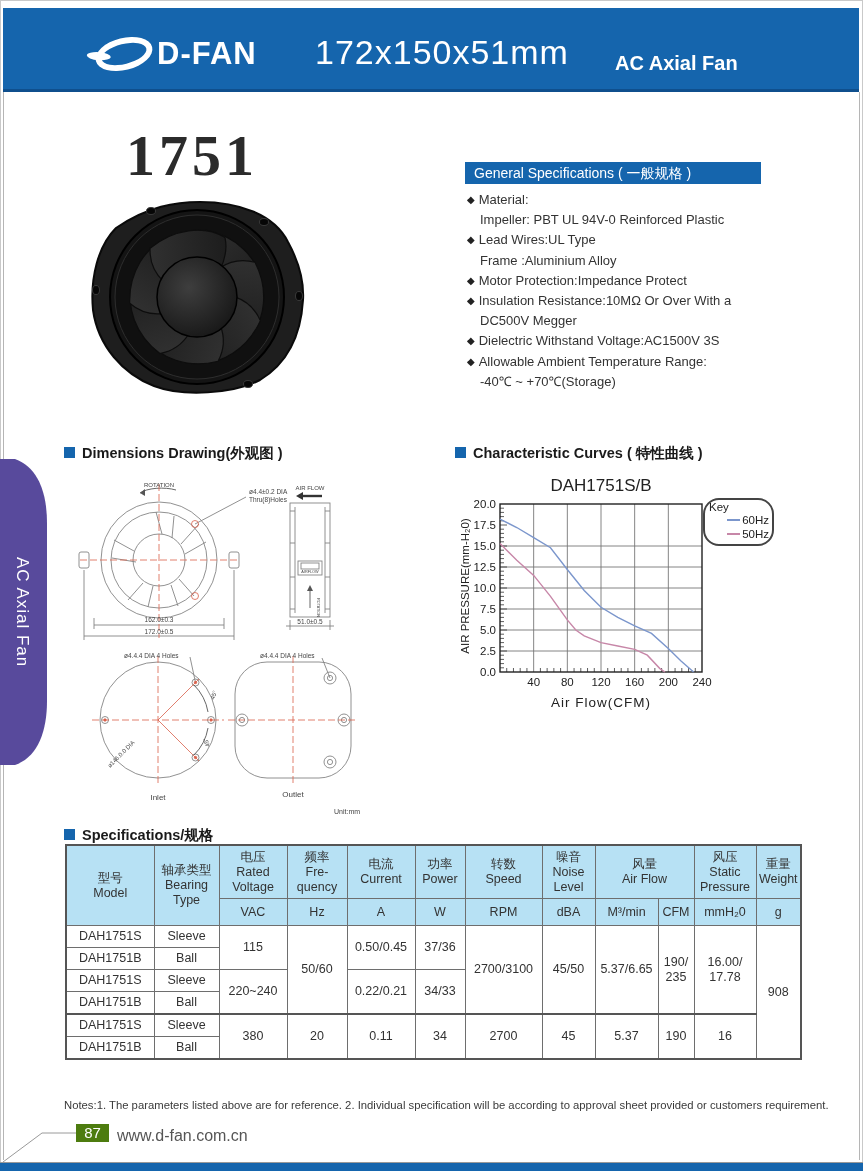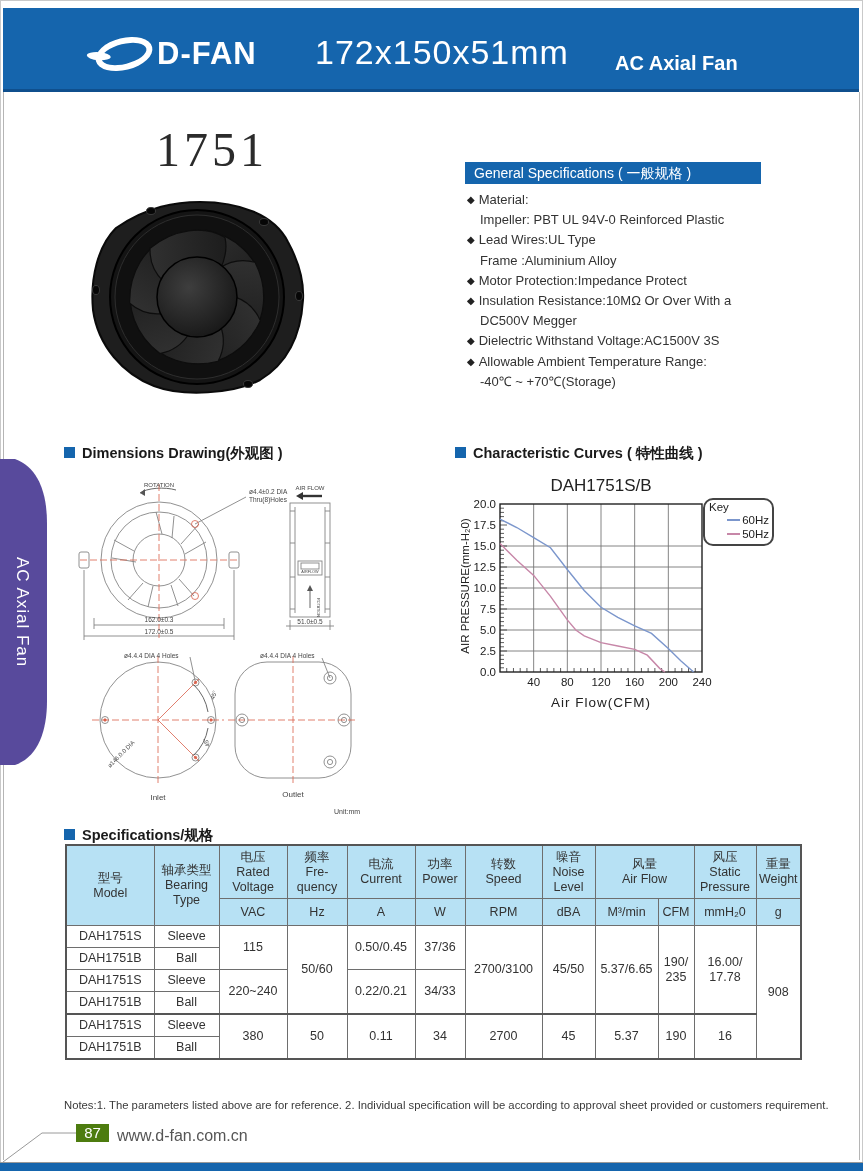--- a/index.html
+++ b/index.html
@@ -19,22 +19,22 @@
   .hdr-size{left:315px;top:33px;color:#fff;font-size:34px;letter-spacing:1px;}
   .hdr-type{left:615px;top:52px;color:#fff;font-size:20px;font-weight:bold;}
   
   .pb{width:1px;background:#b5b5b5;top:92px;height:1068px;}
   
   .side-tab{left:0;top:459px;width:47px;height:306px;}
   .side-tab-label{left:0;top:459px;width:44px;height:306px;display:flex;align-items:center;
      justify-content:center;color:#fff;font-size:17px;letter-spacing:1px;}
   .side-tab-label span{writing-mode:vertical-rl;}
   
-  .model-big{left:156px;top:122px;font-family:"Liberation Serif",serif;font-size:48px;
-             font-weight:400;color:#2b2b2b;letter-spacing:4px;}
+  .model-big{left:126px;top:122px;font-family:"Liberation Serif",serif;font-size:58px;
+             font-weight:700;color:#2b2b2b;letter-spacing:4px;}
   
   .gs-bar{left:465px;top:162px;width:296px;height:22px;background:var(--brand-blue,#1565ad);
           color:#fff;font-size:14px;line-height:22px;padding-left:9px;box-sizing:border-box;}
   .gs-list{left:467px;top:190px;width:310px;font-size:13px;color:#333;}
   .gs-line{line-height:20.2px;white-space:nowrap;}
   .gs-line .blt{font-size:10px;margin-right:4px;color:#222;vertical-align:1px;}
   .gs-line.indent{padding-left:13px;}
   
   .sec{font-size:14.5px;font-weight:600;color:#1a1a1a;}
   .sec .sq{display:inline-block;width:11px;height:11px;background:var(--brand-blue,#1565ad);
@@ -42,21 +42,21 @@
   
   .chart{left:452px;top:468px;width:340px;height:260px;}
   .chart-title{position:absolute;left:48px;top:8px;width:202px;text-align:center;
                font-size:17px;color:#222;}
   .chart svg{position:absolute;left:0;top:0;}
   .ylab{position:absolute;left:-80px;top:112px;width:185px;text-align:center;font-size:11.5px;
         color:#222;transform:rotate(-90deg);}
   .xlab{position:absolute;left:48px;top:227px;width:202px;text-align:center;font-size:13.5px;
         color:#222;letter-spacing:1px;}
   .legend{position:absolute;left:251px;top:30px;width:60px;border:2px solid #444;
-          border-radius:10px;background:#fff;font-size:11.5px;padding:1px 3px 3px 4px;color:#222;}
+          border-radius:16px;background:#fff;font-size:11.5px;padding:1px 3px 3px 4px;color:#222;}
   .legend-row{display:flex;align-items:center;justify-content:flex-end;line-height:14px;}
   .legend-swatch{width:13px;height:2px;margin-right:2px;}
   
   .dims-svg{left:68px;top:466px;}
   .dims-svg text{fill:#444;font-family:"Liberation Sans",sans-serif;}
   
   .spec-table{left:65px;top:844px;width:735px;border-collapse:collapse;table-layout:fixed;
               font-size:12.5px;color:#333;border:2px solid #555;}
   .spec-table th,.spec-table td{border:1px solid #6e6e6e;text-align:center;vertical-align:middle;
               font-weight:normal;white-space:pre-line;line-height:15px;padding:0;}
@@ -451,21 +451,21 @@
       <td rowspan="2">34/33</td>
     </tr>
     <tr>
       <td>DAH1751B</td>
       <td>Ball</td>
     </tr>
     <tr class="gsep">
       <td>DAH1751S</td>
       <td>Sleeve</td>
       <td rowspan="2">380</td>
-      <td rowspan="2">50</td>
+      <td rowspan="2">20</td>
       <td rowspan="2">0.11</td>
       <td rowspan="2">34</td>
       <td rowspan="2">2700</td>
       <td rowspan="2">45</td>
       <td rowspan="2">5.37</td>
       <td rowspan="2">190</td>
       <td rowspan="2">16</td>
     </tr>
     <tr>
       <td>DAH1751B</td>

